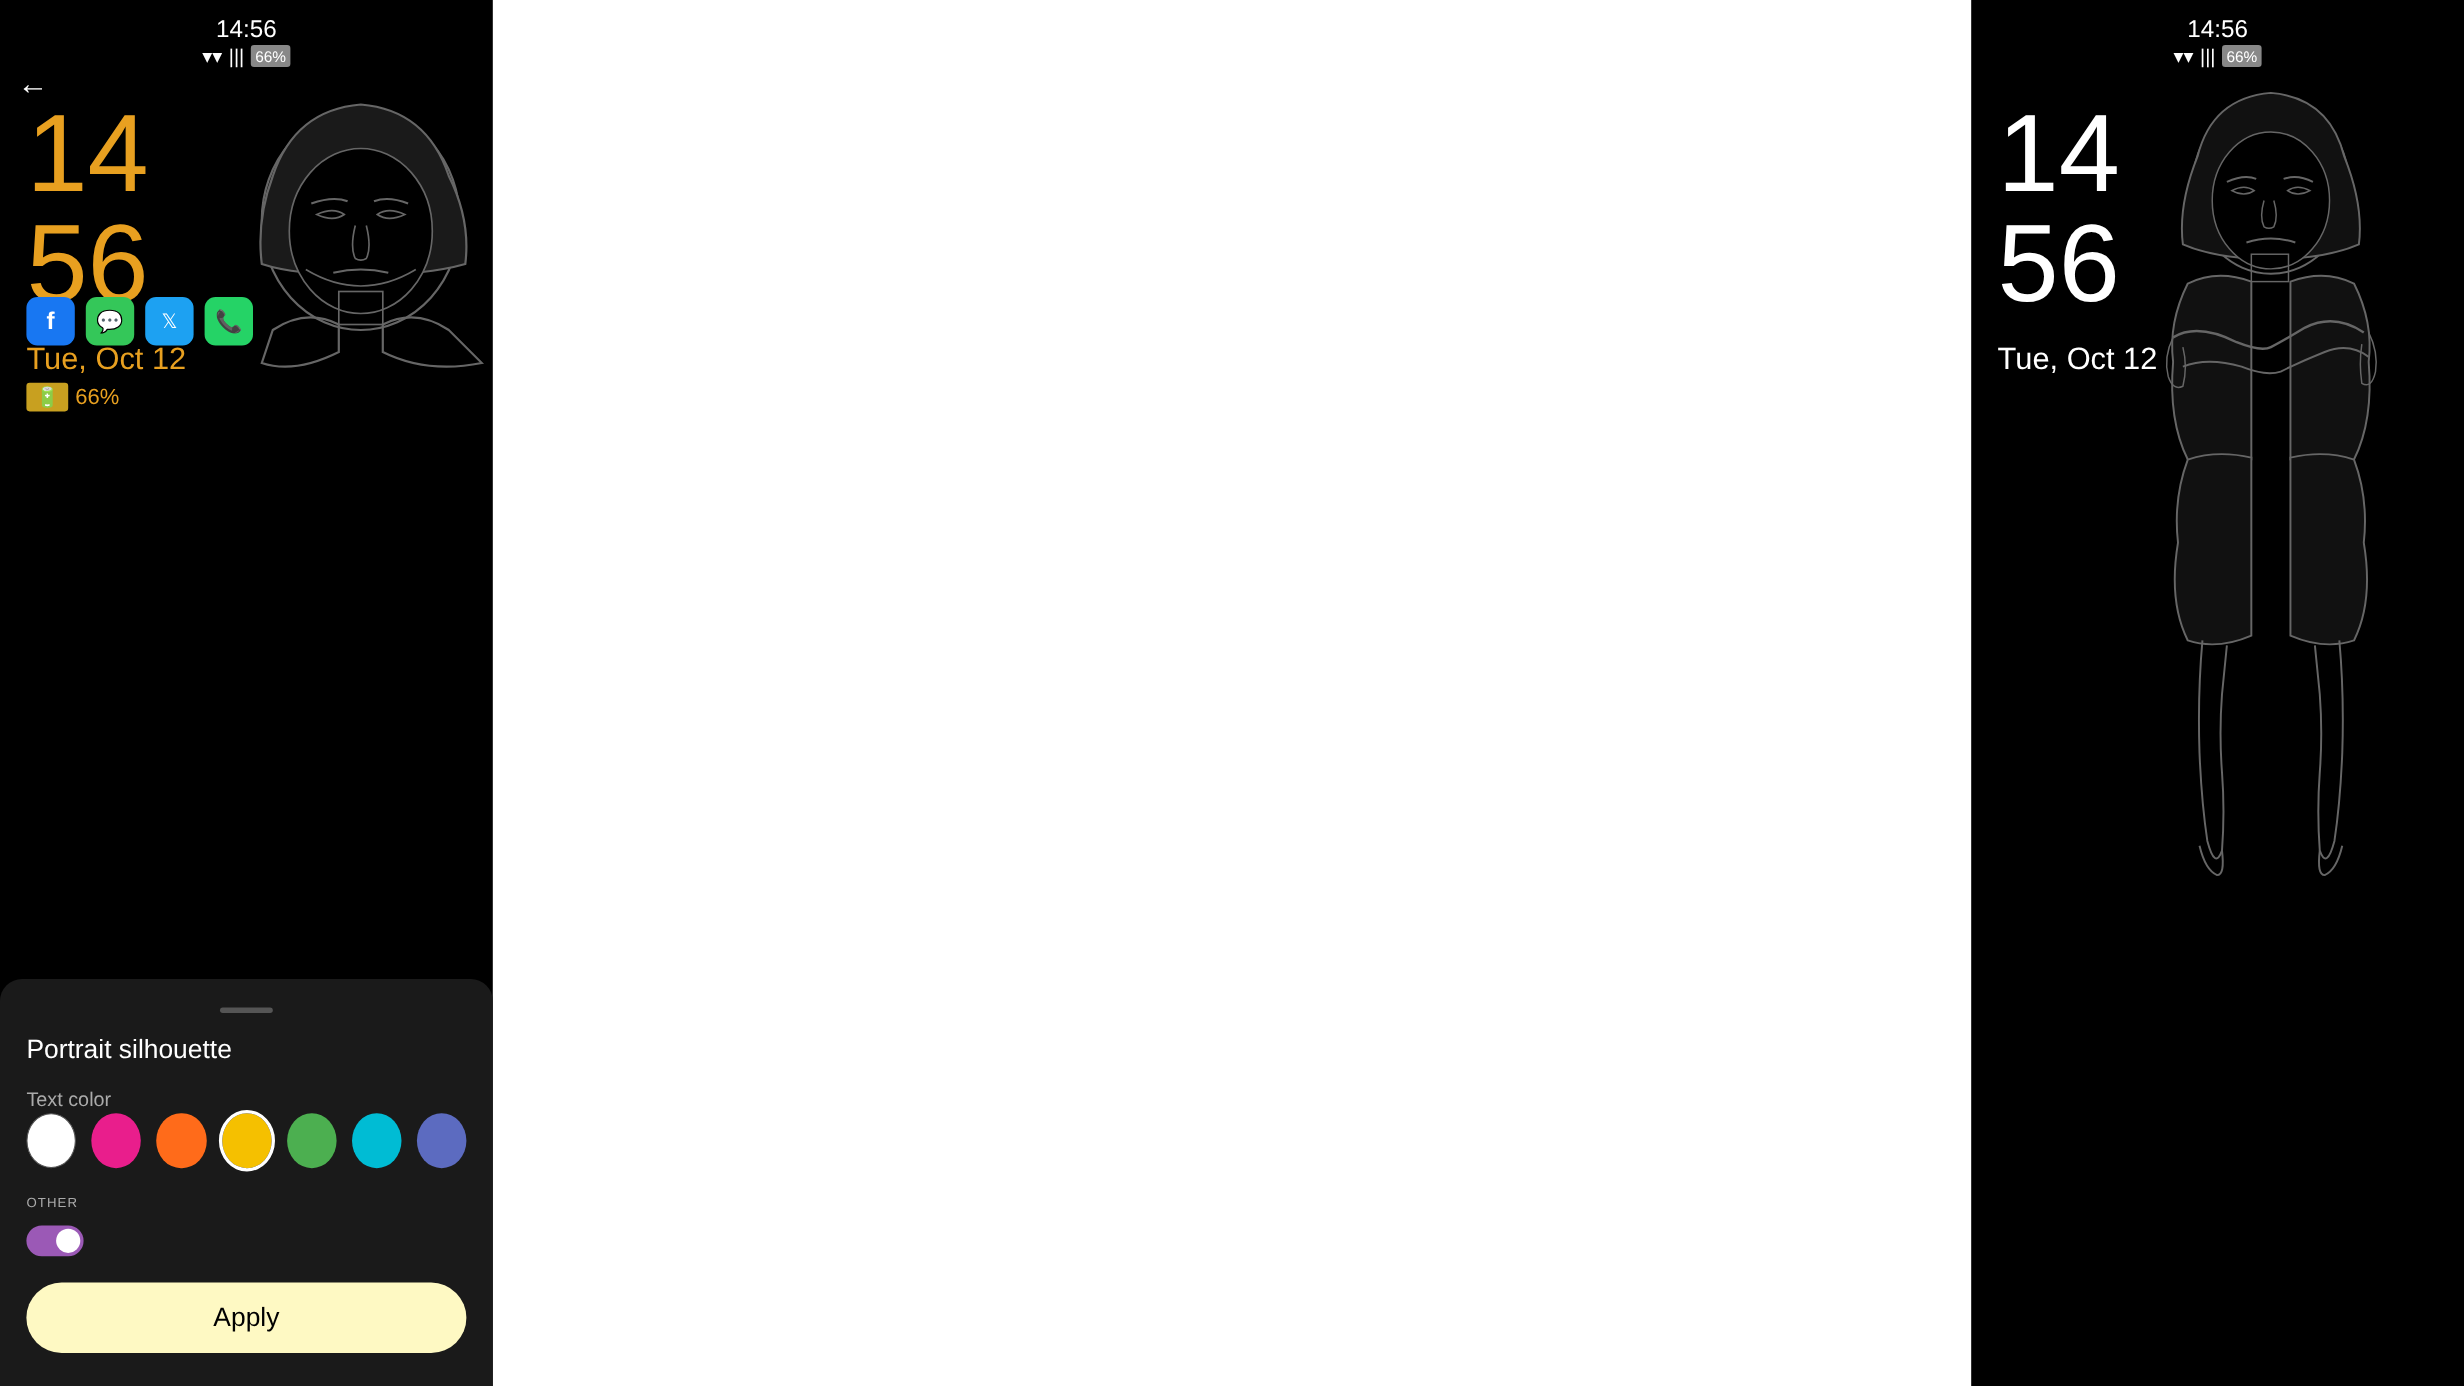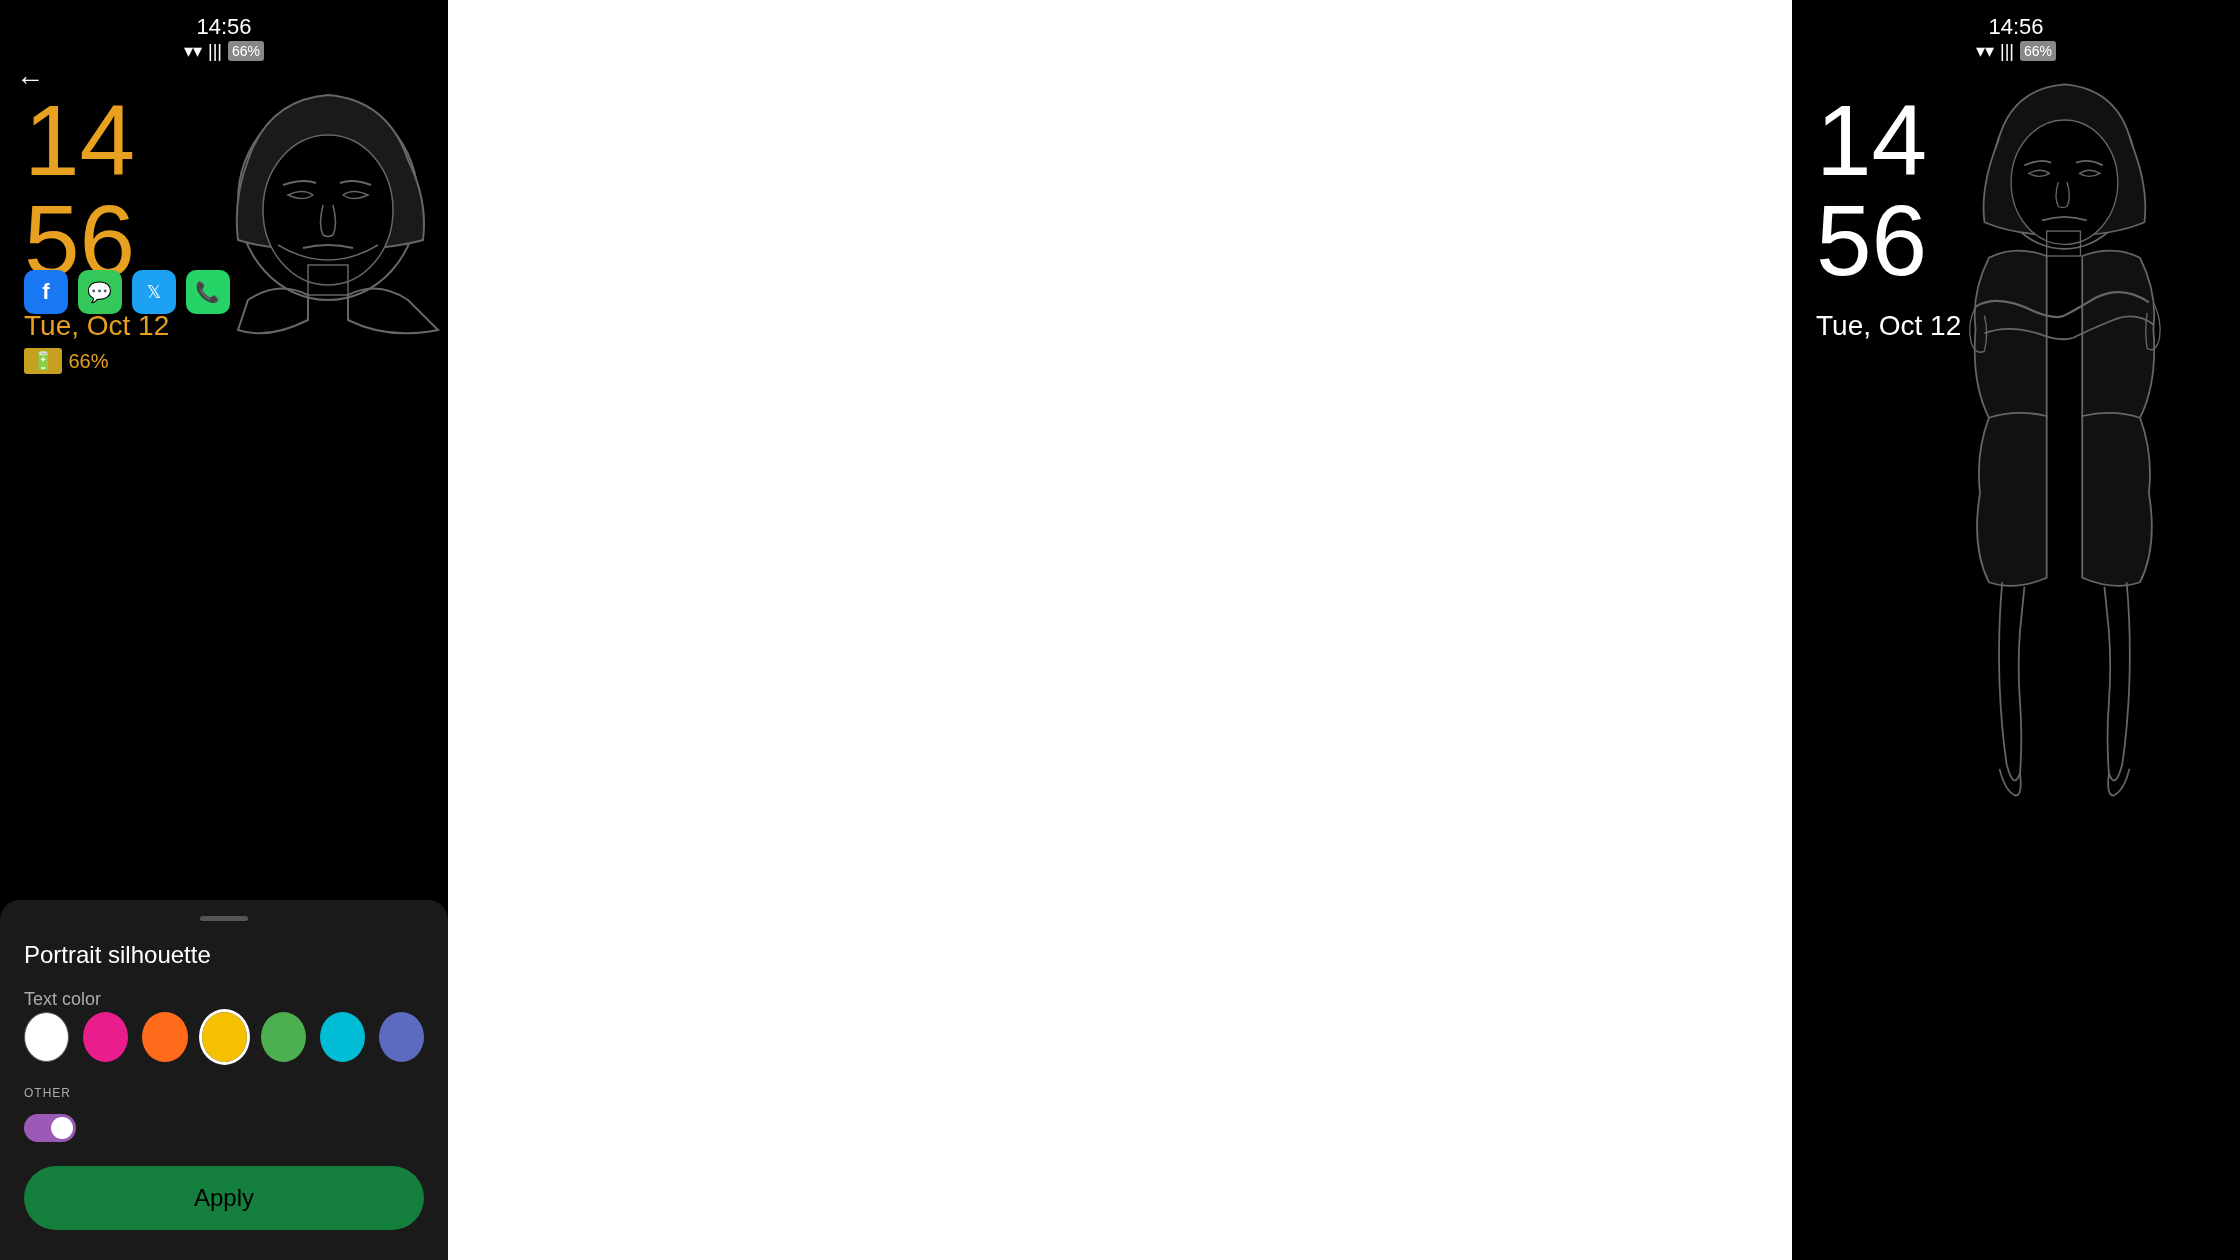--- a/index.html
+++ b/index.html
@@ -154,21 +154,21 @@
     }
 
     
     .bottom-sheet {
       position: absolute;
       bottom: 0;
       left: 0;
       right: 0;
       background: #1a1a1a;
       border-radius: 20px 20px 0 0;
-      padding: 16px 24px 30px;
+      padding: 26px 24px 30px;
       z-index: 20;
     }
     .sheet-handle {
       width: 48px;
       height: 5px;
       background: #555;
       border-radius: 3px;
       margin: 0 auto 20px;
     }
     .sheet-title {
@@ -232,21 +232,21 @@
       position: absolute;
       right: 3px;
       top: 3px;
       width: 22px;
       height: 22px;
       background: #fff;
       border-radius: 50%;
     }
     .apply-btn {
       width: 100%;
-      background: #15803d;
+      background: #fef9c3;
       color: #000;
       border: none;
       border-radius: 50px;
       padding: 18px;
       font-size: 24px;
       font-weight: 500;
       cursor: pointer;
       text-align: center;
     }
 

